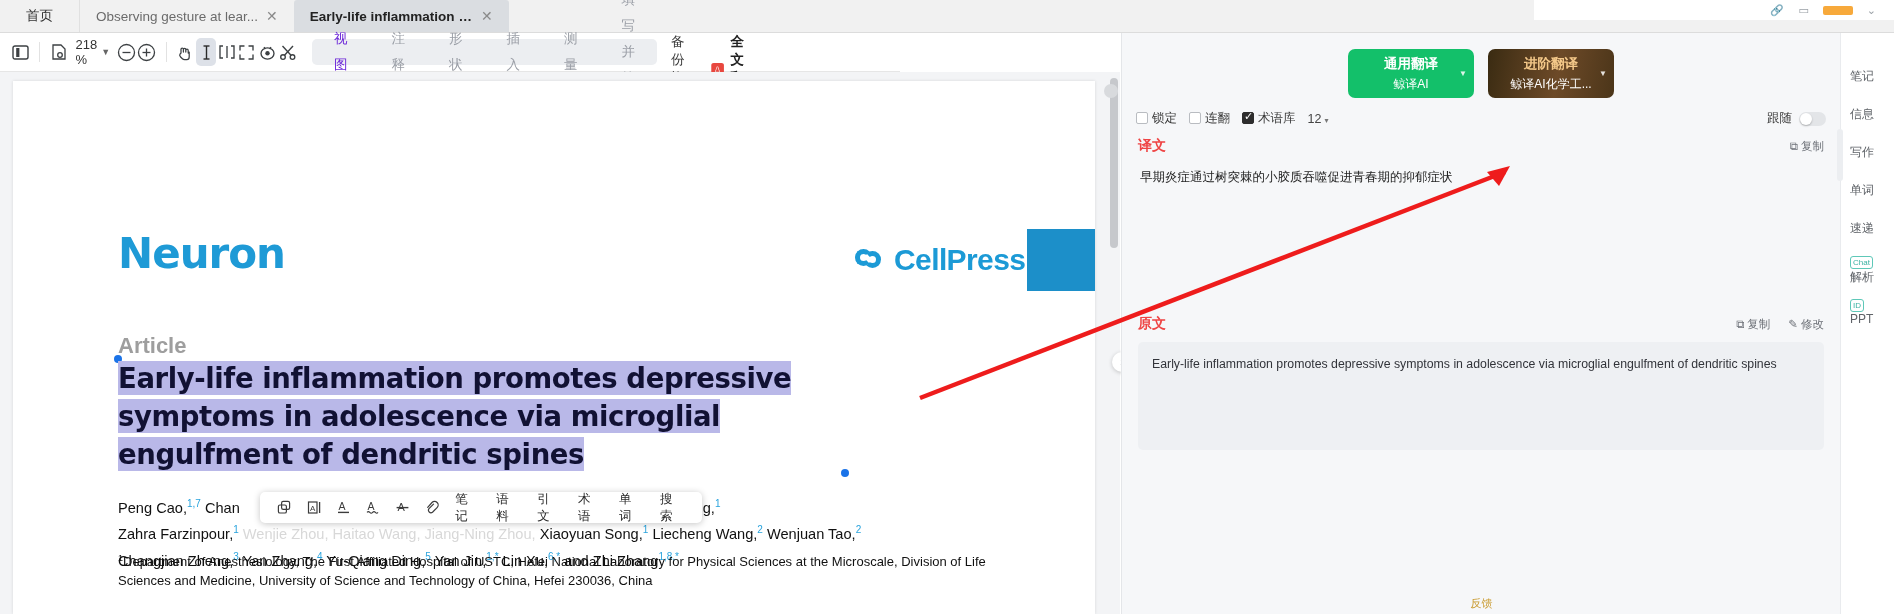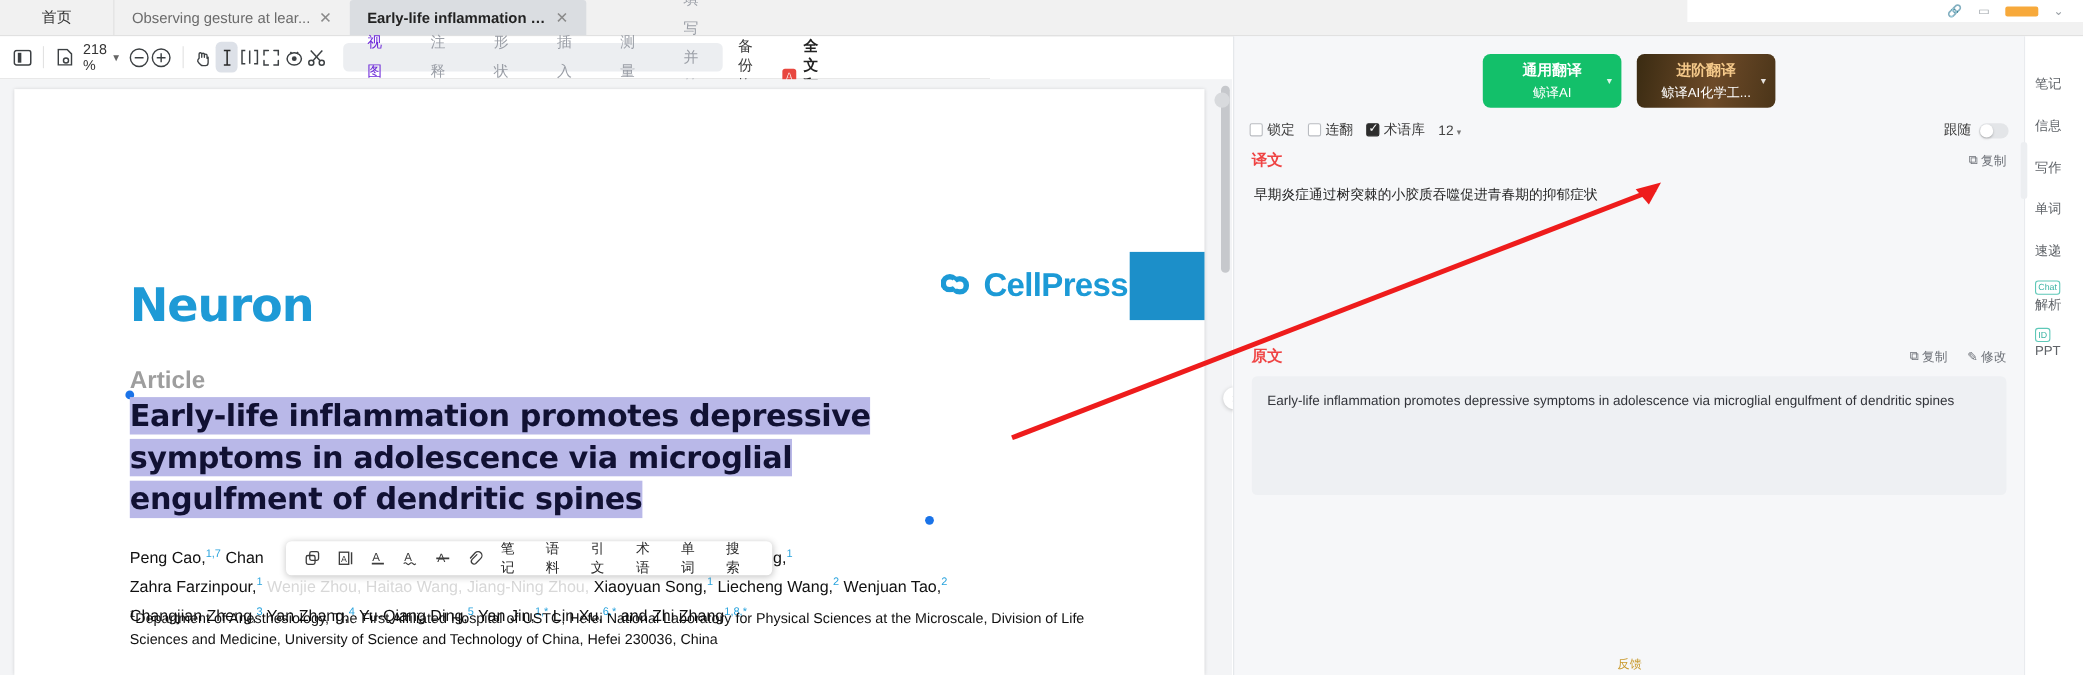--- a/index.html
+++ b/index.html
@@ -5,21 +5,21 @@
   * { box-sizing: border-box; margin:0; padding:0; }
   html,body{ width:1894px; height:614px; overflow:hidden; background:#ffffff;
     font-family:"Liberation Sans","DejaVu Sans",sans-serif; }
 
   
   .tabbar{ position:absolute; left:0; top:0; width:1894px; height:33px;
     background:#f1f1f1; border-bottom:1px solid #dcdcdc; display:flex; align-items:flex-end; }
   .tab{ height:32px; display:flex; align-items:center; gap:8px;
     padding:0 16px; font-size:13.5px; color:#3b3b3b; cursor:default;
     max-width:215px; white-space:nowrap; overflow:hidden; }
-  .tab.home{ color:#333; padding:0 38px; }
+  .tab.home{ color:#333; padding:0 26px; }
   .tab.inactive{ color:#6b6b6b; border-left:1px solid #e0e0e0; }
   .tab.active{ background:#dadde1; color:#222; font-weight:600;
     border-radius:3px 3px 0 0; }
   .tab .lbl{ overflow:hidden; text-overflow:ellipsis; }
   .tab .x{ font-size:14px; color:#8a8a8a; flex:0 0 auto; }
   .tabbar-rest{ flex:1; }
 
   
   .topright{ position:absolute; right:0; top:0; height:20px; width:360px;
     background:#ffffff; display:flex; align-items:center; justify-content:flex-end;
@@ -49,21 +49,21 @@
   .pdficon{ color:#e8473f; font-size:15px; }
   .iconset{ display:flex; align-items:center; gap:6px; padding-right:6px; }
 
   
   .viewer{ position:absolute; left:0; top:72px; width:1120px; height:542px;
     background:#f3f4f6; }
   .page{ position:absolute; left:13px; top:9px; width:1082px; height:533px;
     background:#fff; box-shadow:0 0 3px rgba(0,0,0,.12); overflow:hidden; }
   .journal{ position:absolute; left:105px; top:148px; font-size:42px;
     font-weight:bold; color:#1e9ad6; letter-spacing:-1px;
-    font-family:"DejaVu Sans",sans-serif;margin-top:24px; }
+    font-family:"DejaVu Sans",sans-serif; }
   .cellpress{ position:absolute; left:842px; top:162px; display:flex;
     align-items:center; gap:9px; }
   .cp-mark{ width:30px;height:26px; position:relative; }
   .cp-mark i{ position:absolute; width:17px;height:17px;border:5px solid #1c9ad6;
     border-radius:50%; }
   .cp-mark i:nth-child(1){ left:0; top:2px; border-right-color:transparent; }
   .cp-mark i:nth-child(2){ left:9px; top:4px; border-left-color:transparent; }
   .cp-text{ font-size:30px; font-weight:bold; color:#1c9ad6; letter-spacing:-.6px; }
   .bluebox{ position:absolute; left:1014px; top:148px; width:82px; height:62px;
     background:#1c8fc9; }

